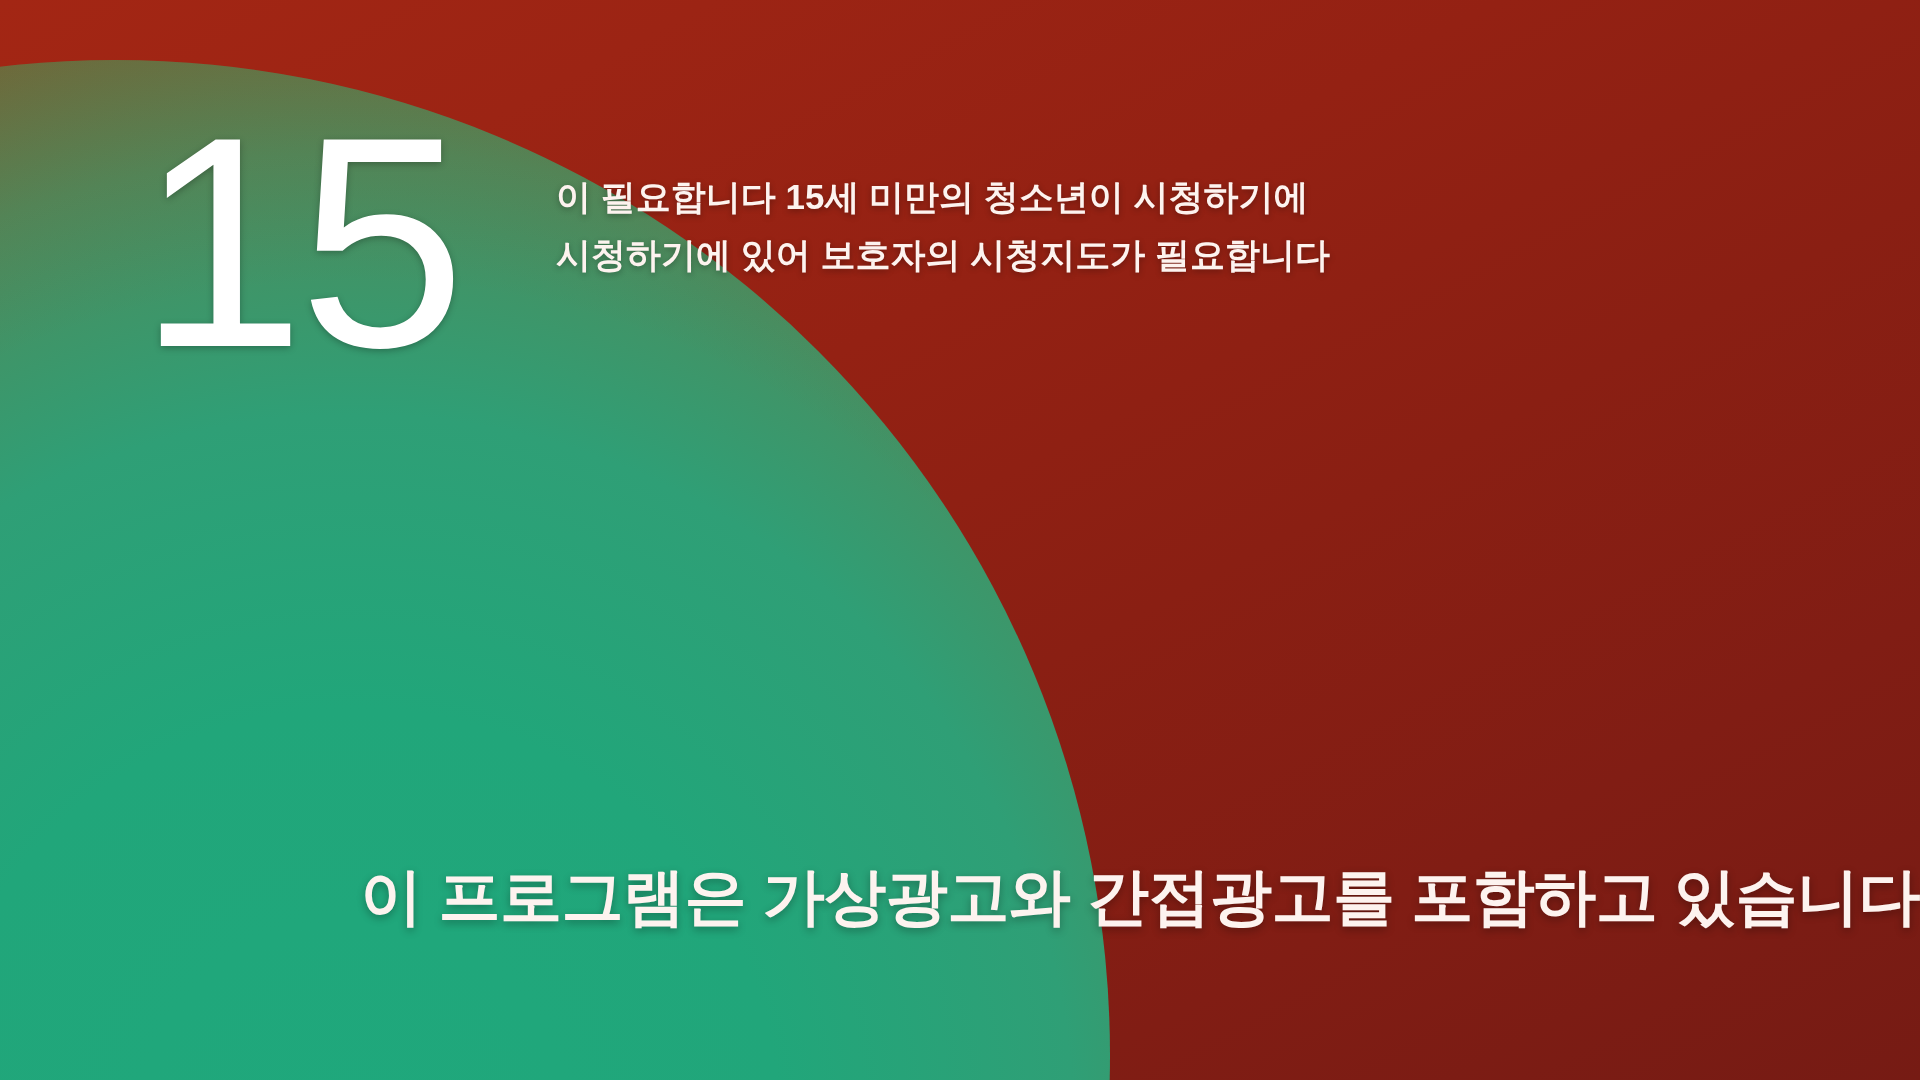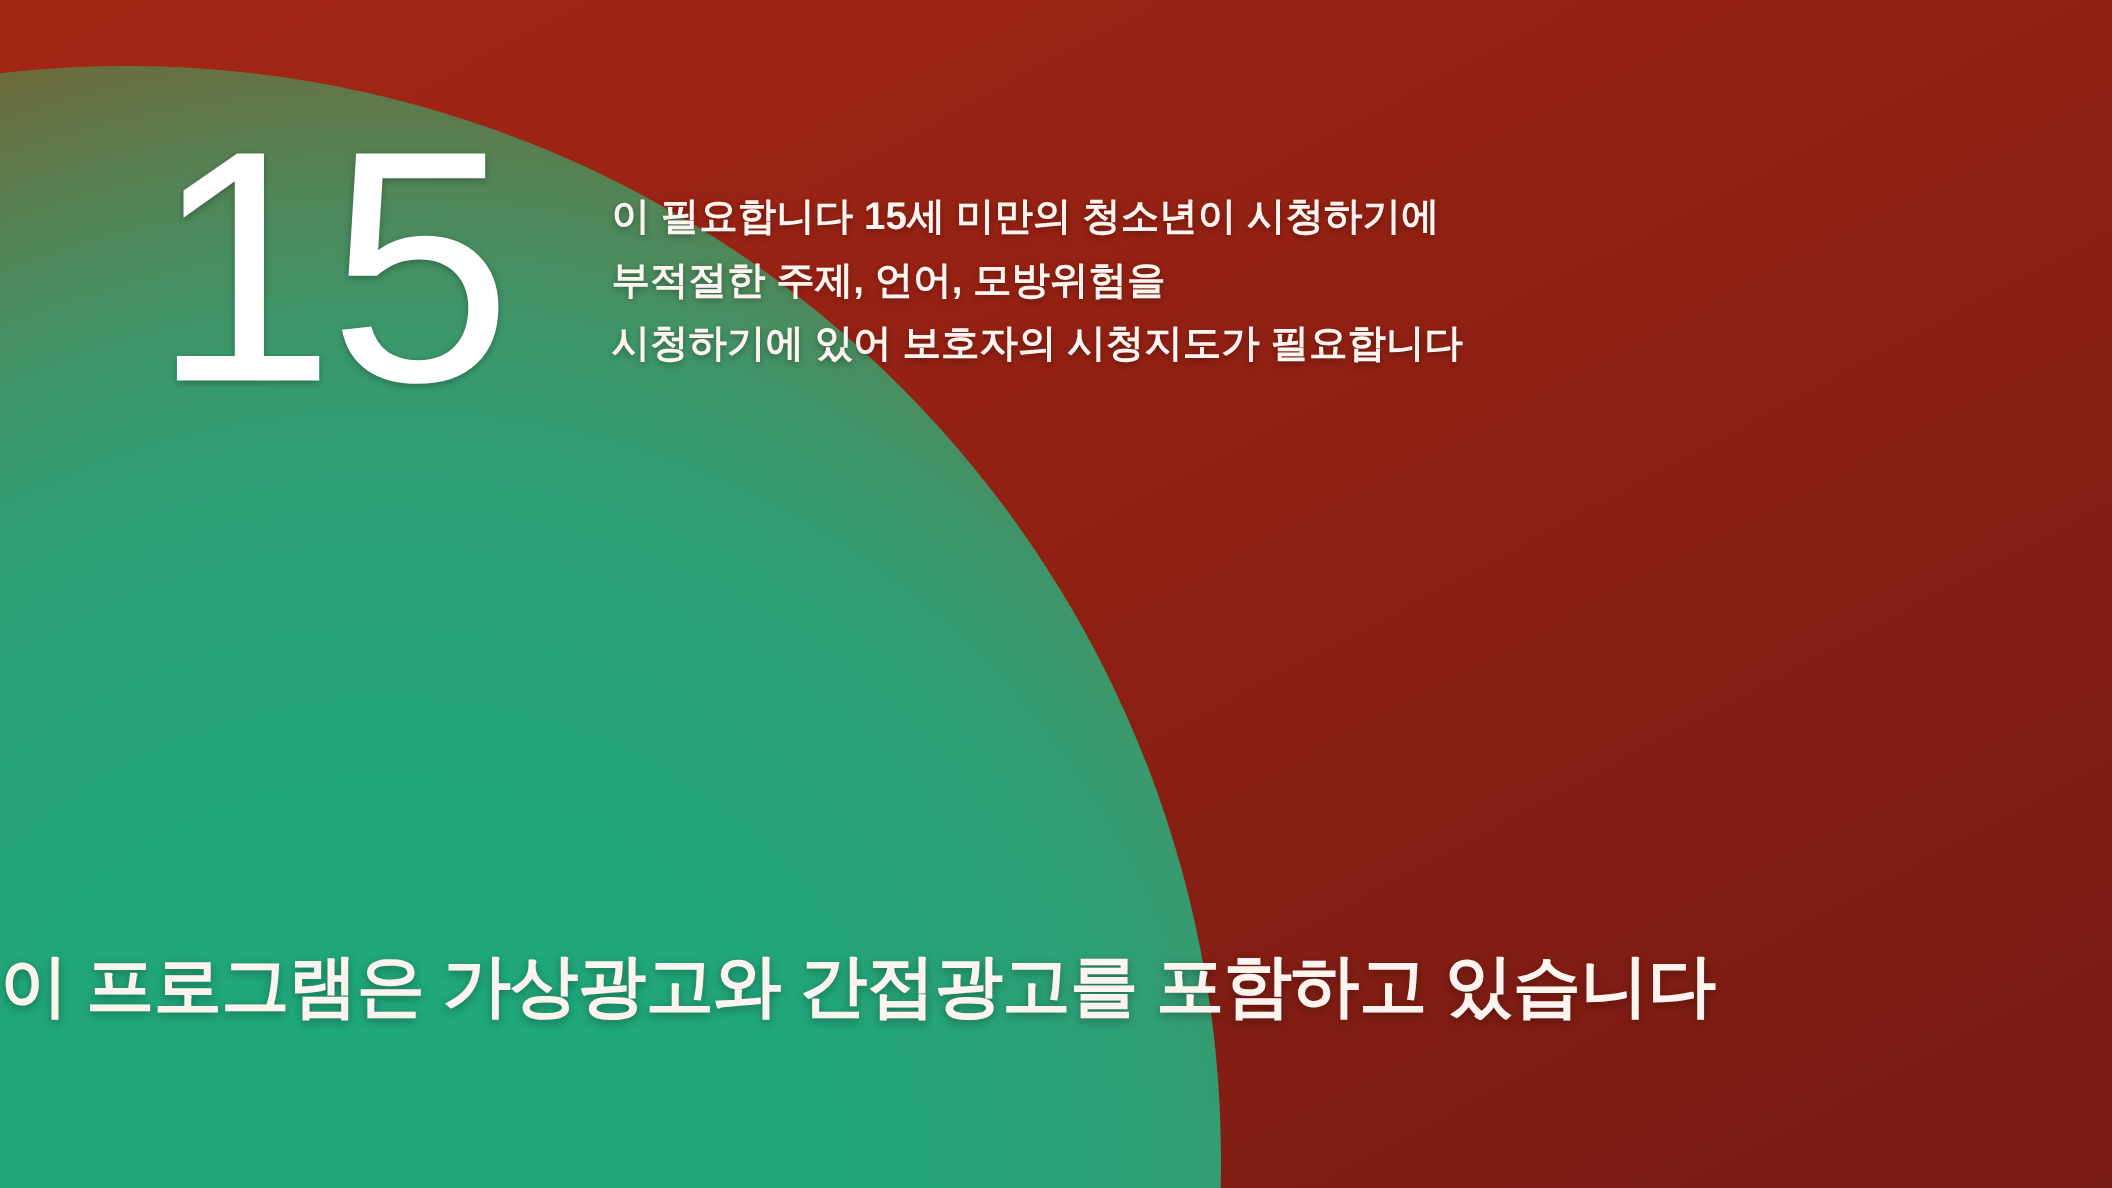--- a/index.html
+++ b/index.html
@@ -99,21 +99,21 @@
     font-weight: 700;
     white-space: nowrap;
     text-shadow: 0 2px 6px rgba(0,0,0,0.30);
   }
 
   .bottom-notice {
     position: absolute;
     left: 0;
     top: 862px;
     width: 100%;
-    text-align: left;
+    text-align: right;
     color: #fdf3ef;
     font-size: 62px;
     line-height: 1.12;
     font-weight: 700;
     letter-spacing: -0.5px;
     white-space: nowrap;
     text-shadow: 0 3px 9px rgba(0,0,0,0.30);
   }
 </style>
 </head>
@@ -124,21 +124,20 @@
   <div class="bg-red"></div>
   <div class="bg-green"></div>
   <div class="bg-green-soft"></div>
 
   <div class="rating-row">
 
     <div class="rating-number">15</div>
 
     <div class="advisory">
       <div class="advisory-line">이 필요합니다 15세 미만의 청소년이 시청하기에</div>
-      <div class="advisory-line">부적절한 주제, 언어, 모방위험을</div>
       <div class="advisory-line">시청하기에 있어 보호자의 시청지도가 필요합니다</div>
     </div>
 
   </div>
 
   <div class="bottom-notice">이 프로그램은 가상광고와 간접광고를 포함하고 있습니다</div>
 
 </div>
 
 </body></html>

